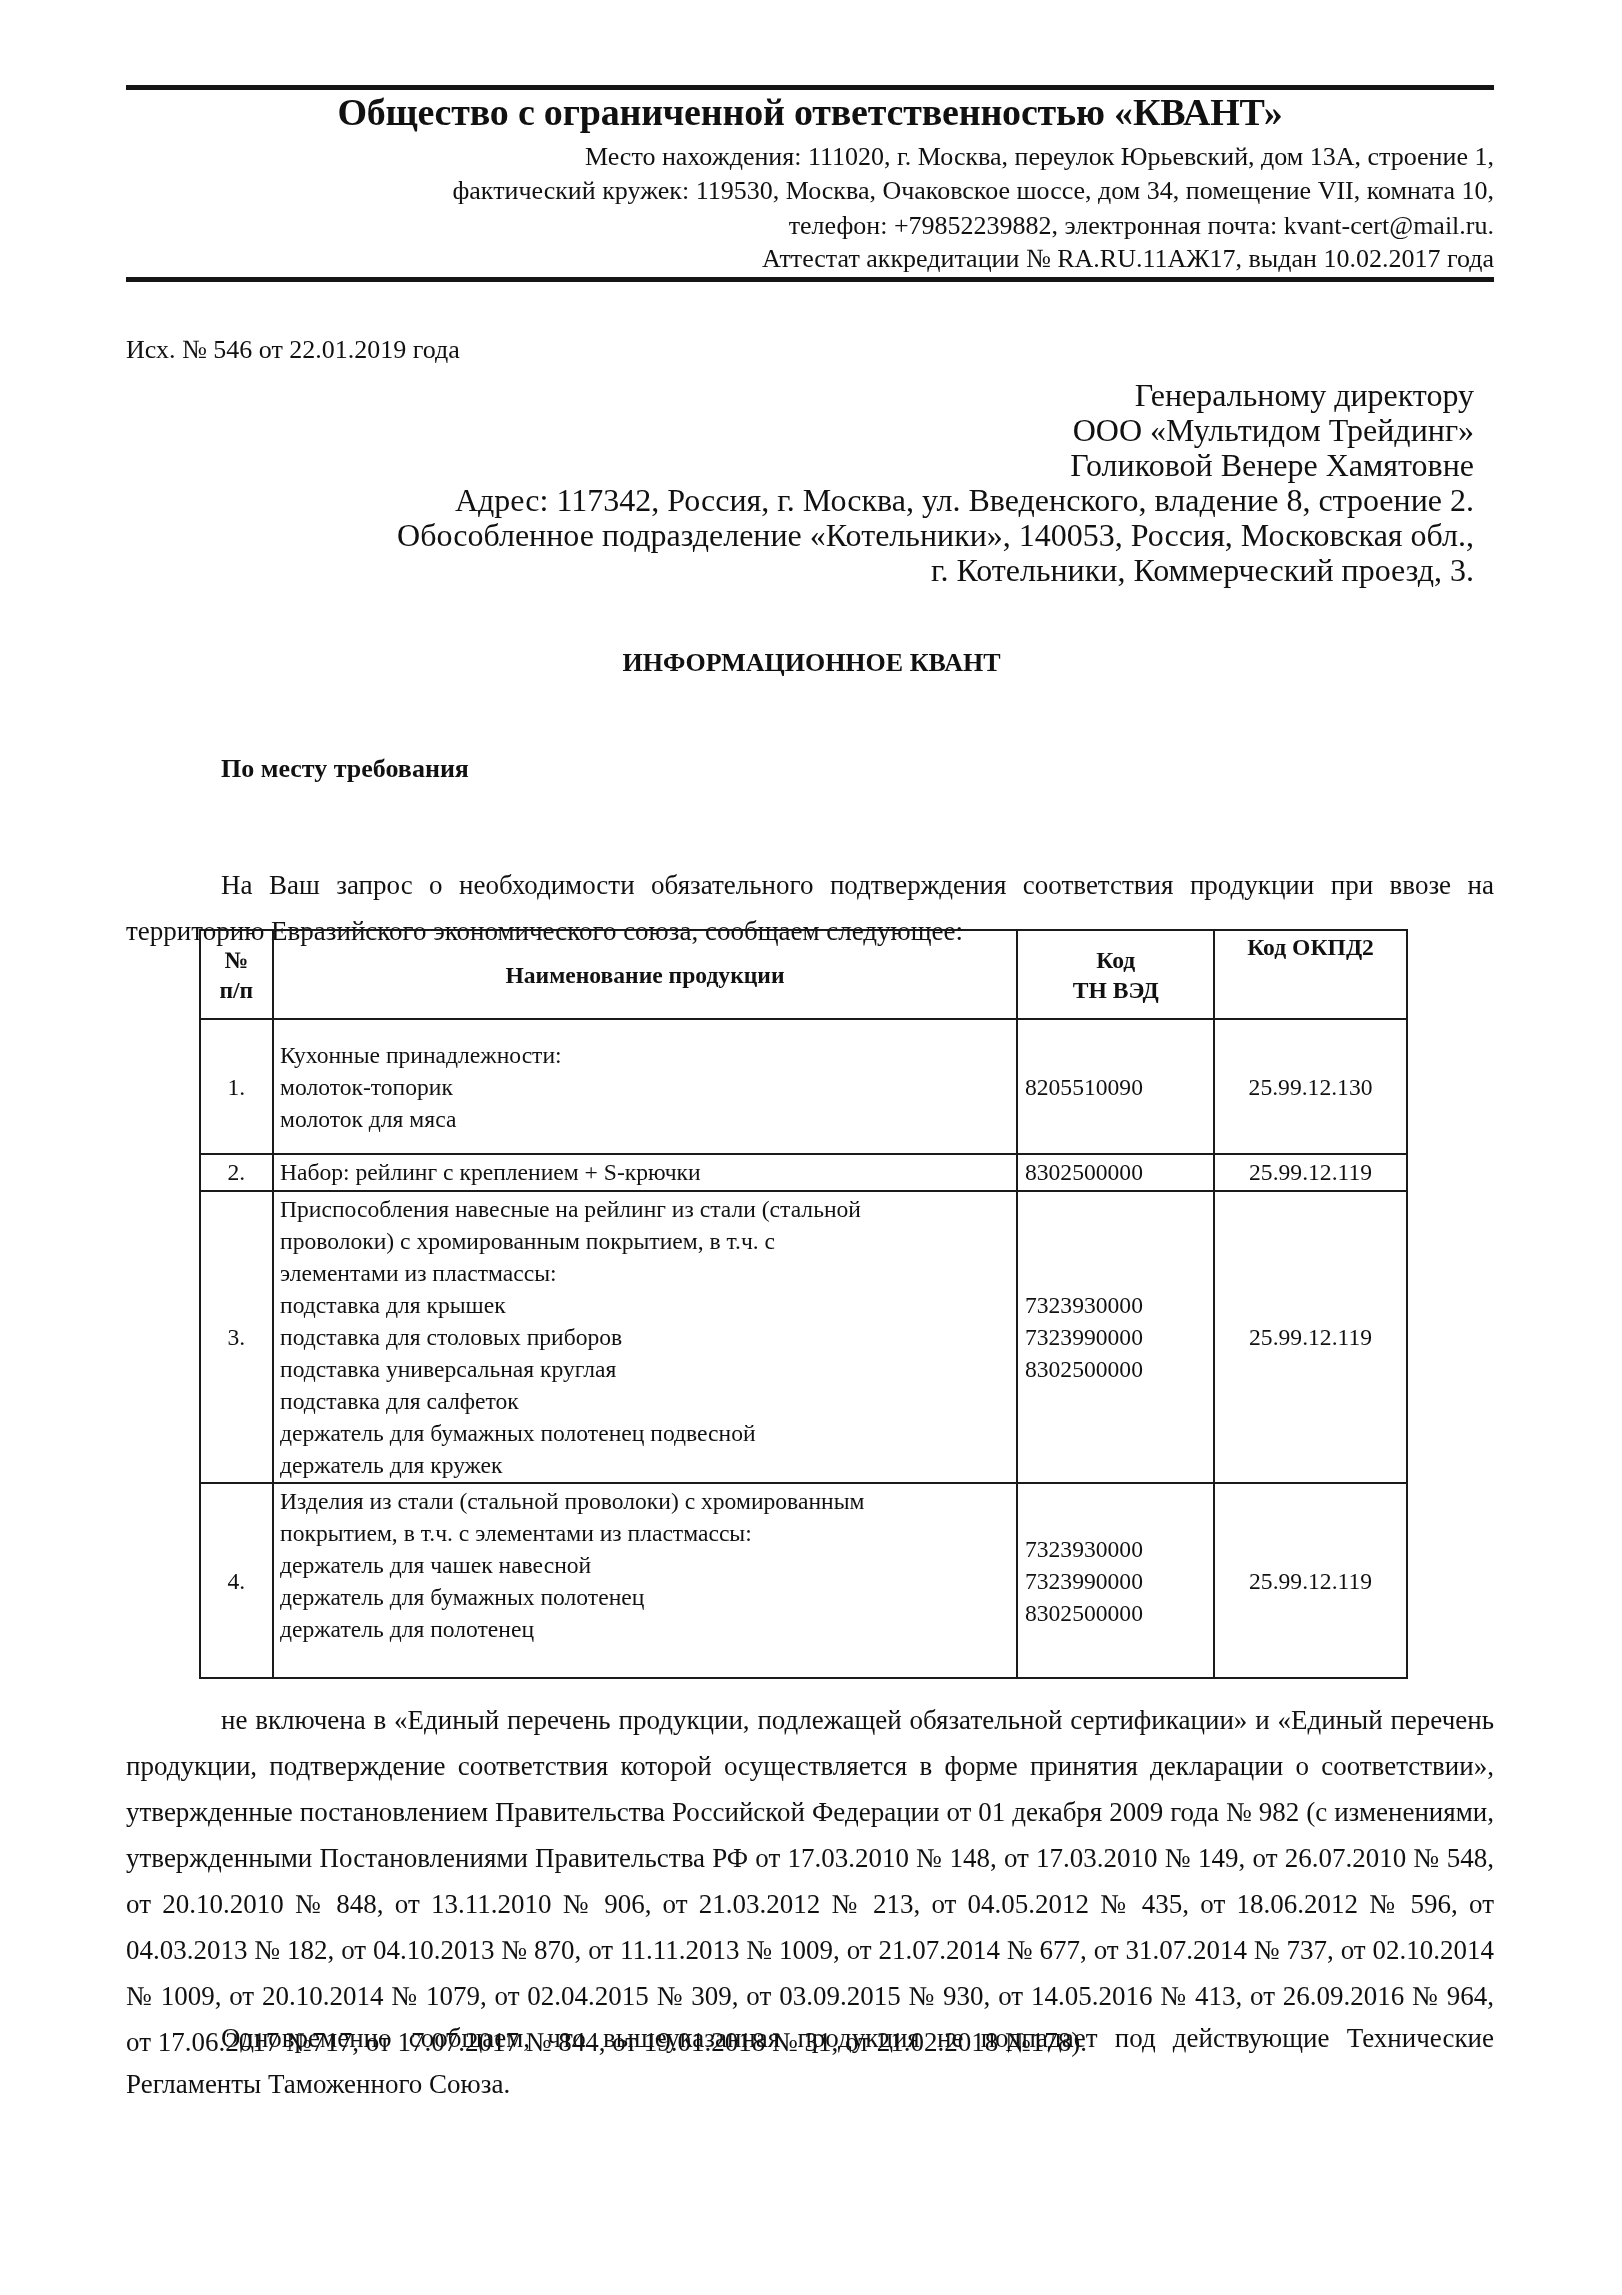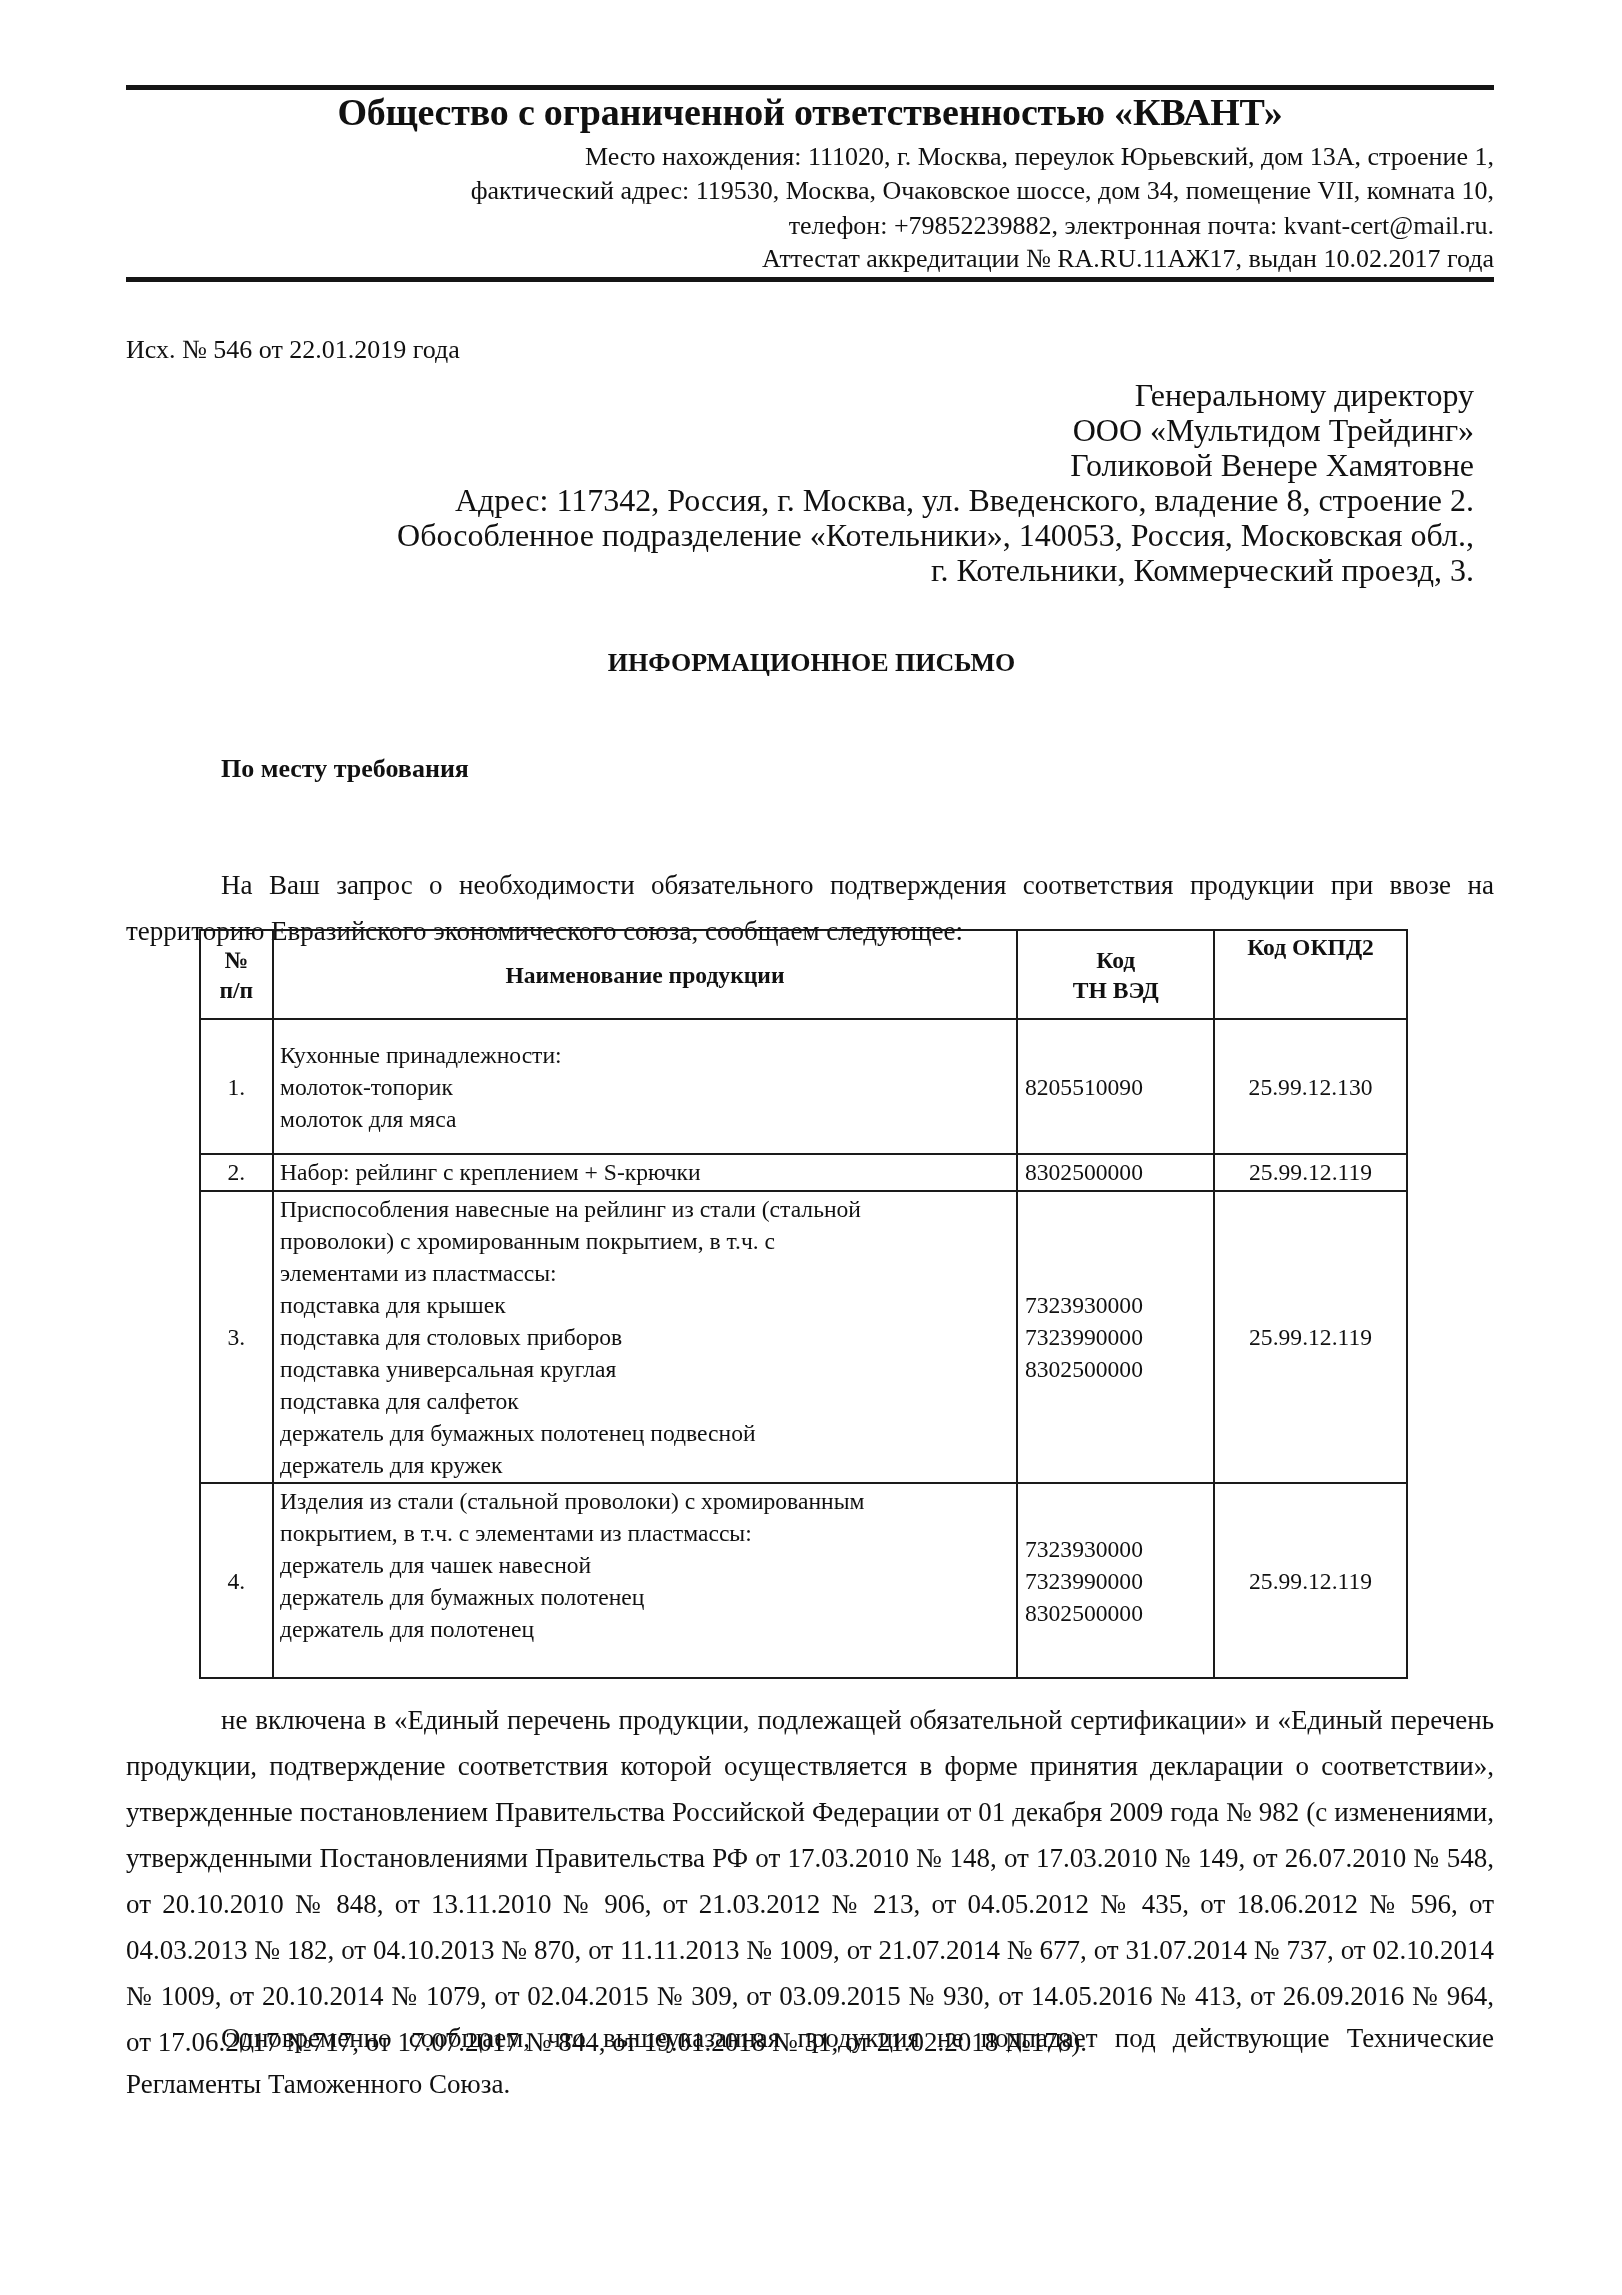--- a/index.html
+++ b/index.html
@@ -26,37 +26,37 @@
     .c-okpd { width: 179px; text-align: center; }
     .th-okpd { vertical-align: top !important; }
     .line { display: block; white-space: nowrap; }
   </style>
 </head>
 <body>
 
 <div class="rule" style="top:85px;"></div>
 <div class="hdr hdr-title">Общество с ограниченной ответственностью «КВАНТ»</div>
 <div class="hdr hdr-line" style="top:139px;">Место нахождения: 111020, г. Москва, переулок Юрьевский, дом 13А, строение 1,</div>
-<div class="hdr hdr-line" style="top:173px;">фактический адрес: 119530, Москва, Очаковское шоссе, дом 34, помещение VII, комната 10,</div>
+<div class="hdr hdr-line" style="top:173px;">фактический кружек: 119530, Москва, Очаковское шоссе, дом 34, помещение VII, комната 10,</div>
 <div class="hdr hdr-line" style="top:208px;">телефон: +79852239882, электронная почта: kvant-cert@mail.ru.</div>
 <div class="hdr hdr-line" style="top:241px;">Аттестат аккредитации № RA.RU.11АЖ17, выдан 10.02.2017 года</div>
 <div class="rule" style="top:277px;"></div>
 
 <div class="abs ref">Исх. №  546 от 22.01.2019 года</div>
 
 <div class="addressee">
   <span class="line">Генеральному директору</span>
   <span class="line">ООО «Мультидом Трейдинг»</span>
   <span class="line">Голиковой Венере Хамятовне</span>
   <span class="line">Адрес: 117342, Россия, г. Москва, ул. Введенского, владение 8, строение 2.</span>
   <span class="line">Обособленное подразделение «Котельники», 140053, Россия, Московская обл.,</span>
   <span class="line">г. Котельники, Коммерческий проезд, 3.</span>
 </div>
 
-<div class="doc-title">ИНФОРМАЦИОННОЕ ПИСЬМО</div>
+<div class="doc-title">ИНФОРМАЦИОННОЕ КВАНТ</div>
 <div class="abs to-whom">По месту требования</div>
 
 <div class="para" style="top:818px;">
   <span class="indent"></span><span>На Ваш запрос о необходимости обязательного подтверждения соответствия продукции при ввозе на территорию Евразийского экономического союза, сообщаем следующее:</span>
 </div>
 
 <table class="products">
   <thead>
     <tr style="height:89px;">
       <th class="c-num">

